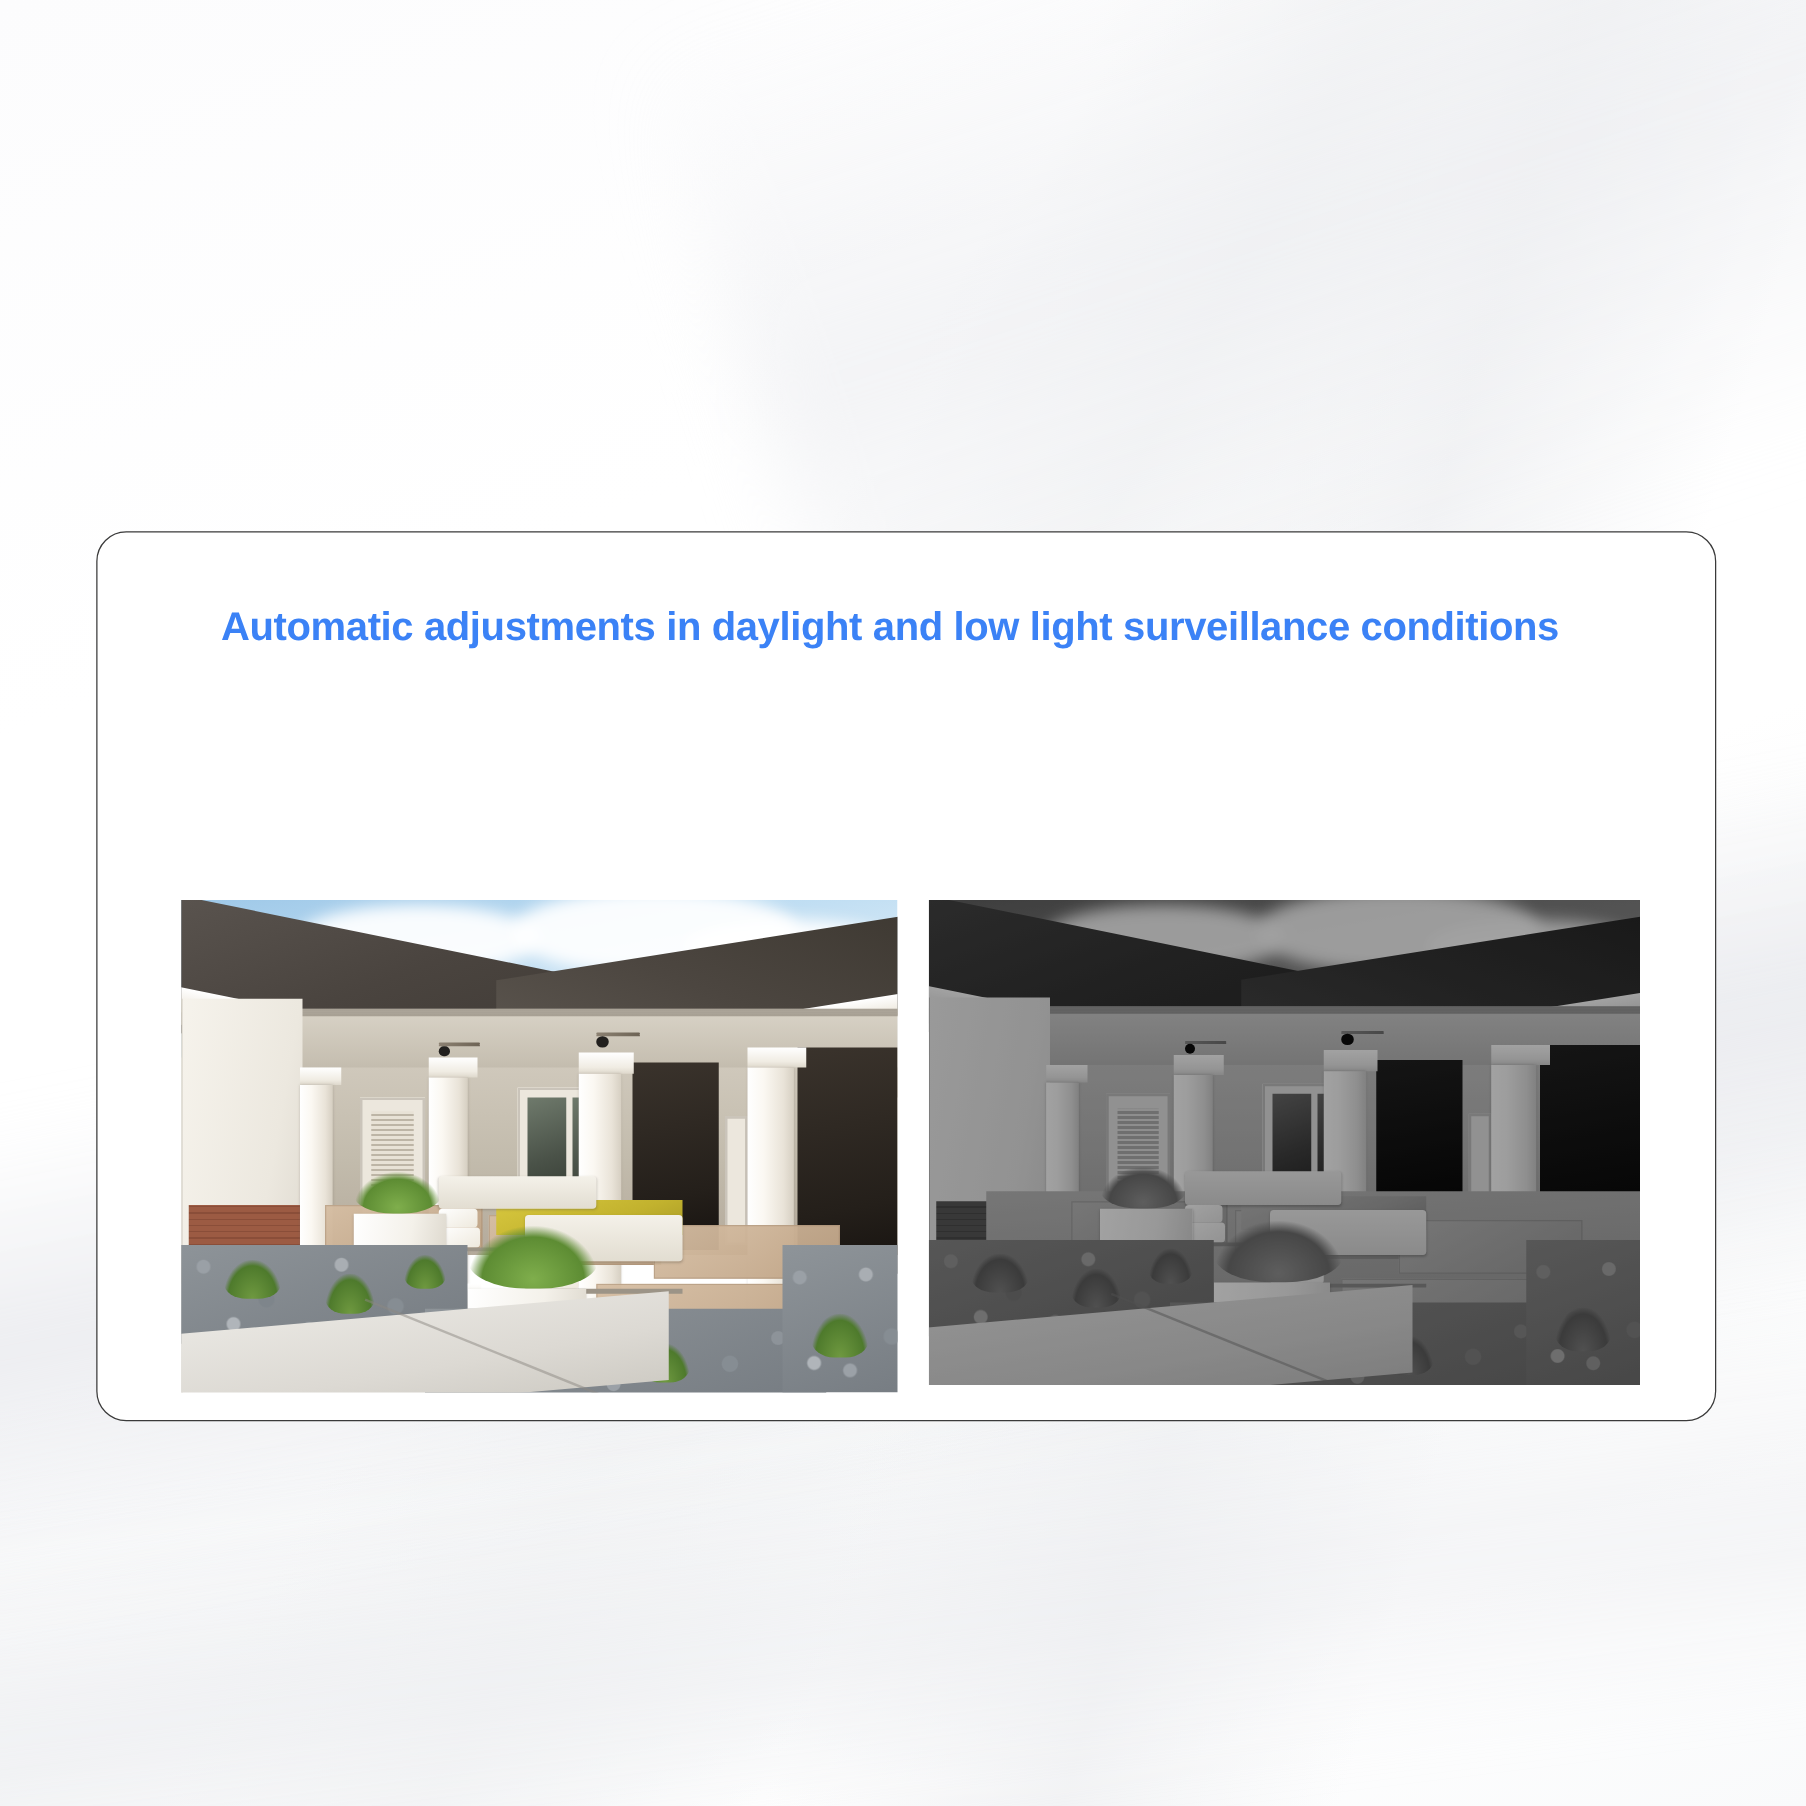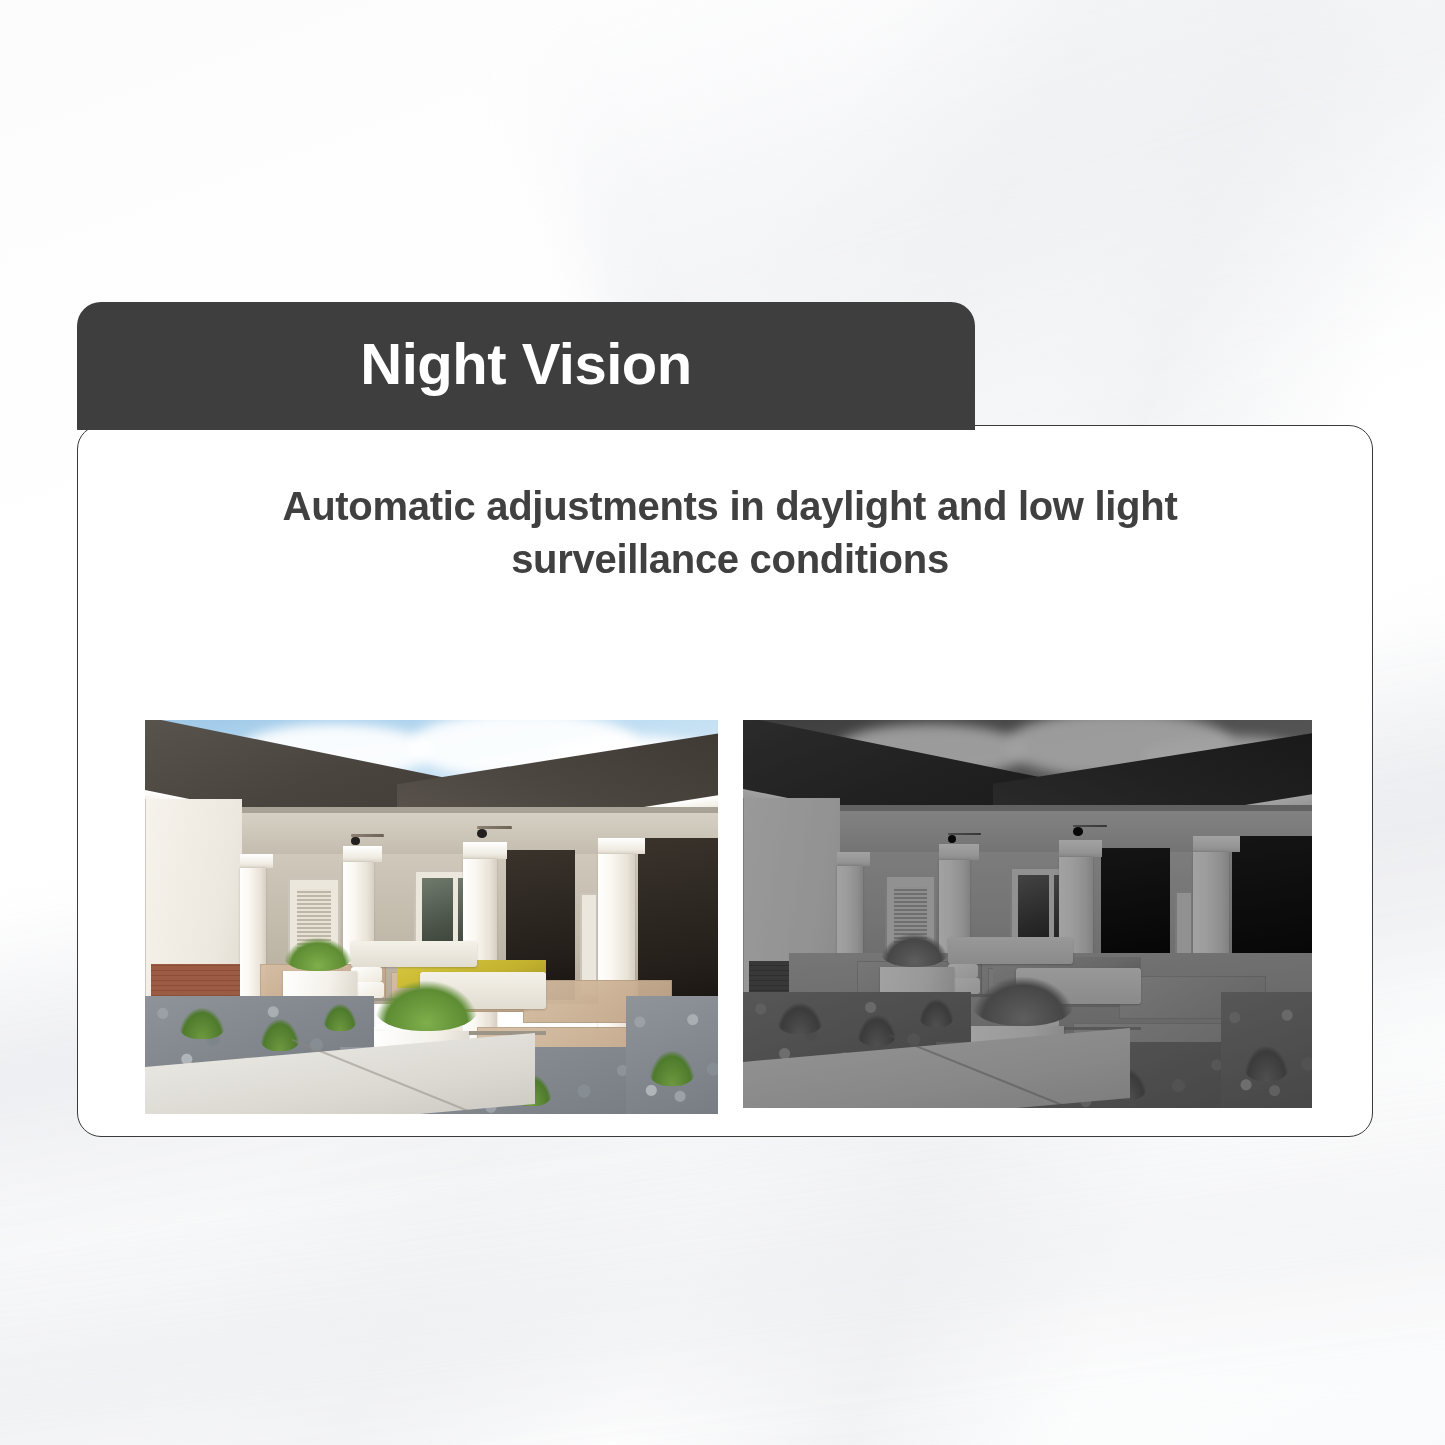--- a/index.html
+++ b/index.html
@@ -120,26 +120,26 @@
     height: 712px;
     background: #ffffff;
     border: 1.6px solid #3a3a3a;
     border-radius: 24px;
     box-sizing: border-box;
     z-index: 1;
   }
 
   #card-subtitle {
     position: absolute;
-    left: 94px;
+    left: 76px;
     top: 54px;
     width: 1116px;
     text-align: center;
-    color: #404040;
-    font-size: 40px;
+    color: #3b82f6;
+    font-size: 32px;
     font-weight: bold;
     line-height: 1.32;
     letter-spacing: -0.3px;
   }
 
   
   #image-row {
     position: absolute;
     left: 67px;
     top: 294px;
@@ -334,23 +334,20 @@
 <body>
 
 <div id="backdrop">
   <div id="backdrop-sheen-a"></div>
   <div id="backdrop-sheen-b"></div>
   <div id="backdrop-sheen-c"></div>
 </div>
 
 <div id="card-wrap">
 
-  <div id="card-header-tab">
-    <div id="card-title">Night Vision</div>
-  </div>
 
   <div id="card-body">
 
     <div id="card-subtitle">Automatic adjustments in daylight and low light surveillance conditions</div>
 
     <div id="image-row">
 
       <div class="photo" id="photo-daylight">
         <div class="scene">
 

